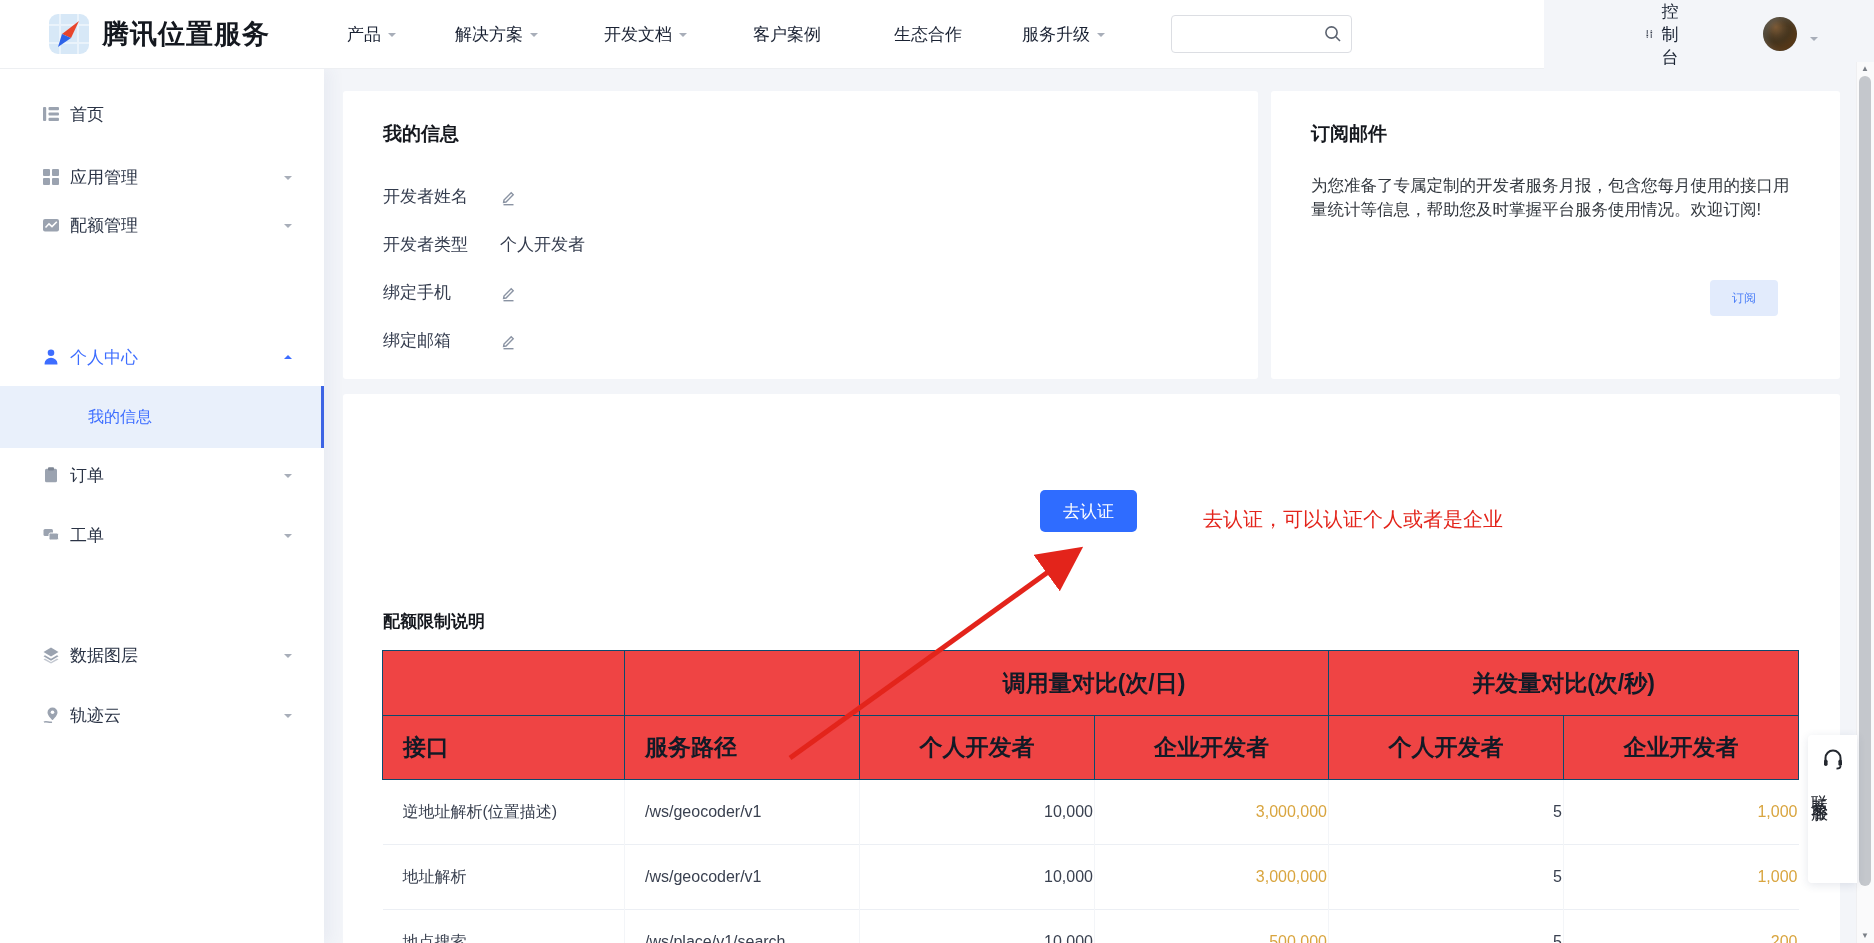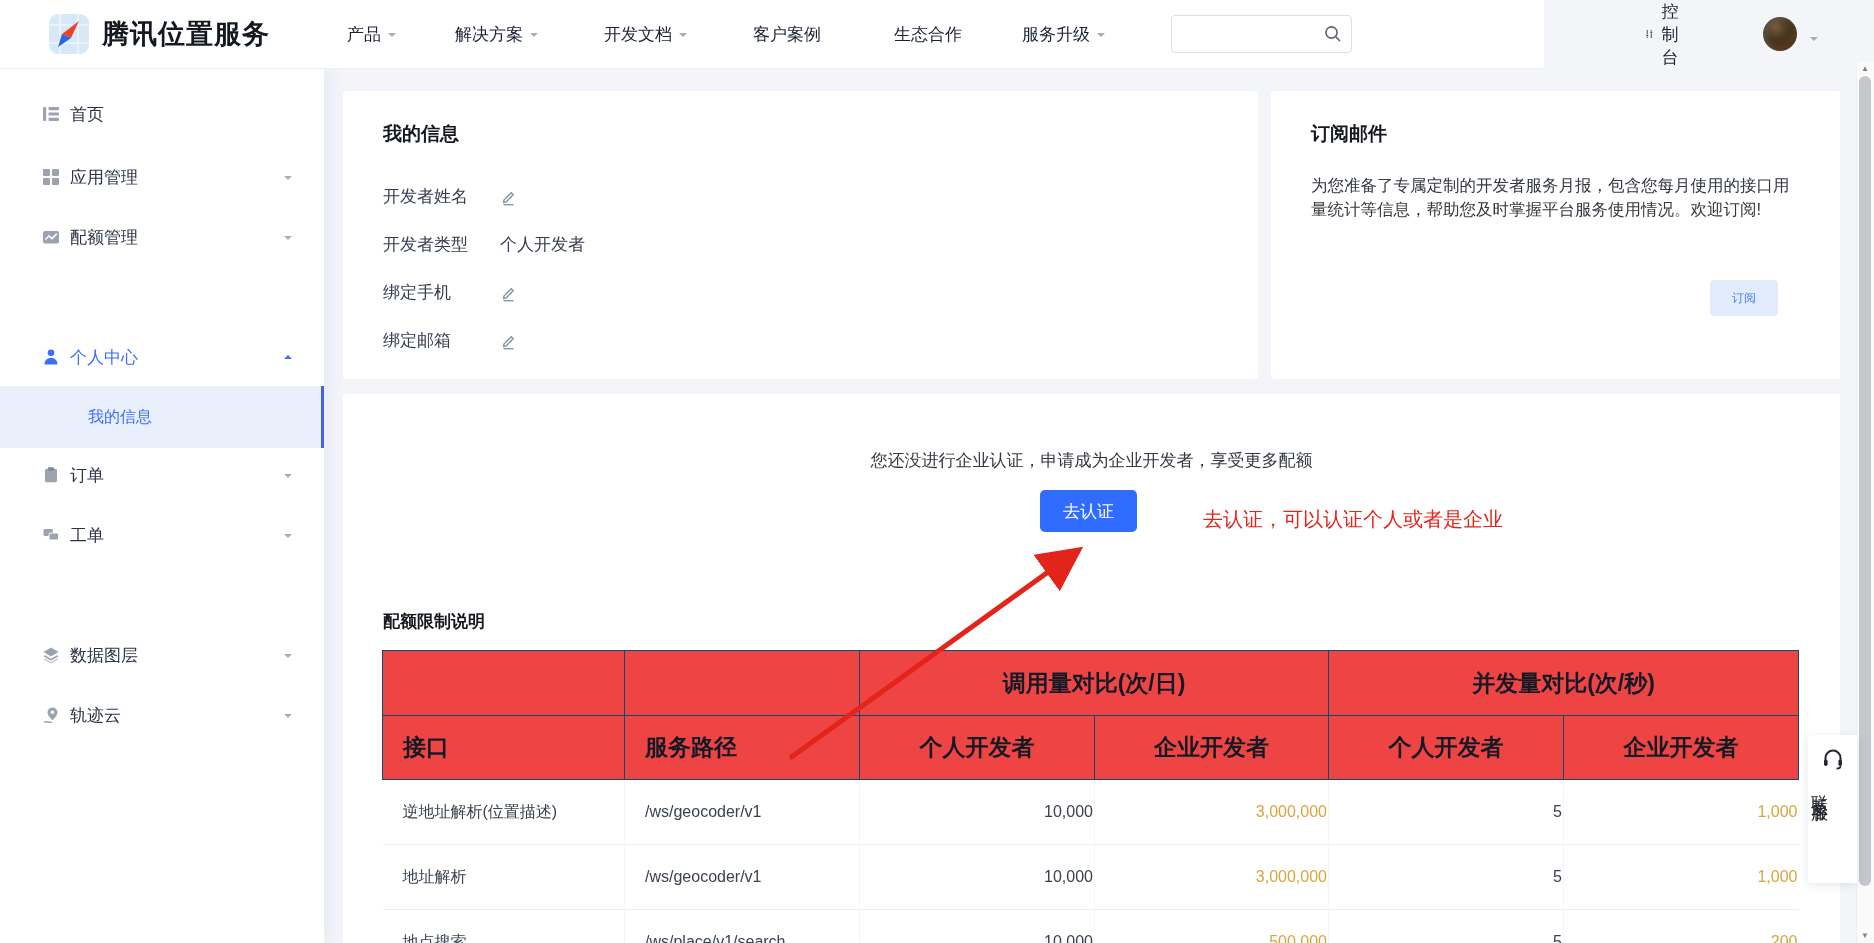--- a/index.html
+++ b/index.html
@@ -146,21 +146,21 @@
     <svg class="ico" viewBox="0 0 18 18">
       <rect x="1" y="1" width="7" height="7" rx="1" fill="#9BA3B0"></rect>
         <rect x="10" y="1" width="7" height="7" rx="1" fill="#9BA3B0"></rect>
       <rect x="1" y="10" width="7" height="7" rx="1" fill="#9BA3B0"></rect>
         <rect x="10" y="10" width="7" height="7" rx="1" fill="#9BA3B0"></rect>
     </svg>
     <span class="lbl">应用管理</span>
     <span class="cr caret-down"></span>
   </div>
 
-  <div class="side-item" style="top:145px">
+  <div class="side-item" style="top:133px">
     <svg class="ico" viewBox="0 0 18 18">
       <rect x="1" y="3" width="16" height="12.5" rx="2" fill="#9BA3B0"></rect>
       <path d="M3.5 11.5 L7 7.8 L10 10.6 L14.8 5.8" stroke="#fff" stroke-width="1.6" fill="none"></path>
     </svg>
     <span class="lbl">配额管理</span>
     <span class="cr caret-down"></span>
   </div>
 
 
   <div class="side-item active" style="top:265px">
@@ -253,21 +253,20 @@
   </div>
 </div>
 
 <div class="card" id="subscribe-card">
   <div class="card-title">订阅邮件</div>
   <div class="sub-body">为您准备了专属定制的开发者服务月报，包含您每月使用的接口用量统计等信息，帮助您及时掌握平台服务使用情况。欢迎订阅!</div>
   <button class="sub-btn">订阅</button>
 </div>
 
 <div class="card" id="main-card">
-  <div class="cert-notice">您还没进行企业认证，申请成为企业开发者，享受更多配额</div>
   <button class="cert-btn">去认证</button>
   <div class="annotation">去认证，可以认证个人或者是企业</div>
 
   <svg class="arrow-svg" viewBox="0 0 370 260">
     <defs>
       <marker id="ah" markerWidth="9" markerHeight="9" refX="6.5" refY="4.5" orient="auto">
         <path d="M0,0 L9,4.5 L0,9 Z" fill="#E3241B"></path>
       </marker>
     </defs>
     <line x1="47" y1="234" x2="330" y2="30" stroke="#E3241B" stroke-width="5" marker-end="url(#ah)"></line>

